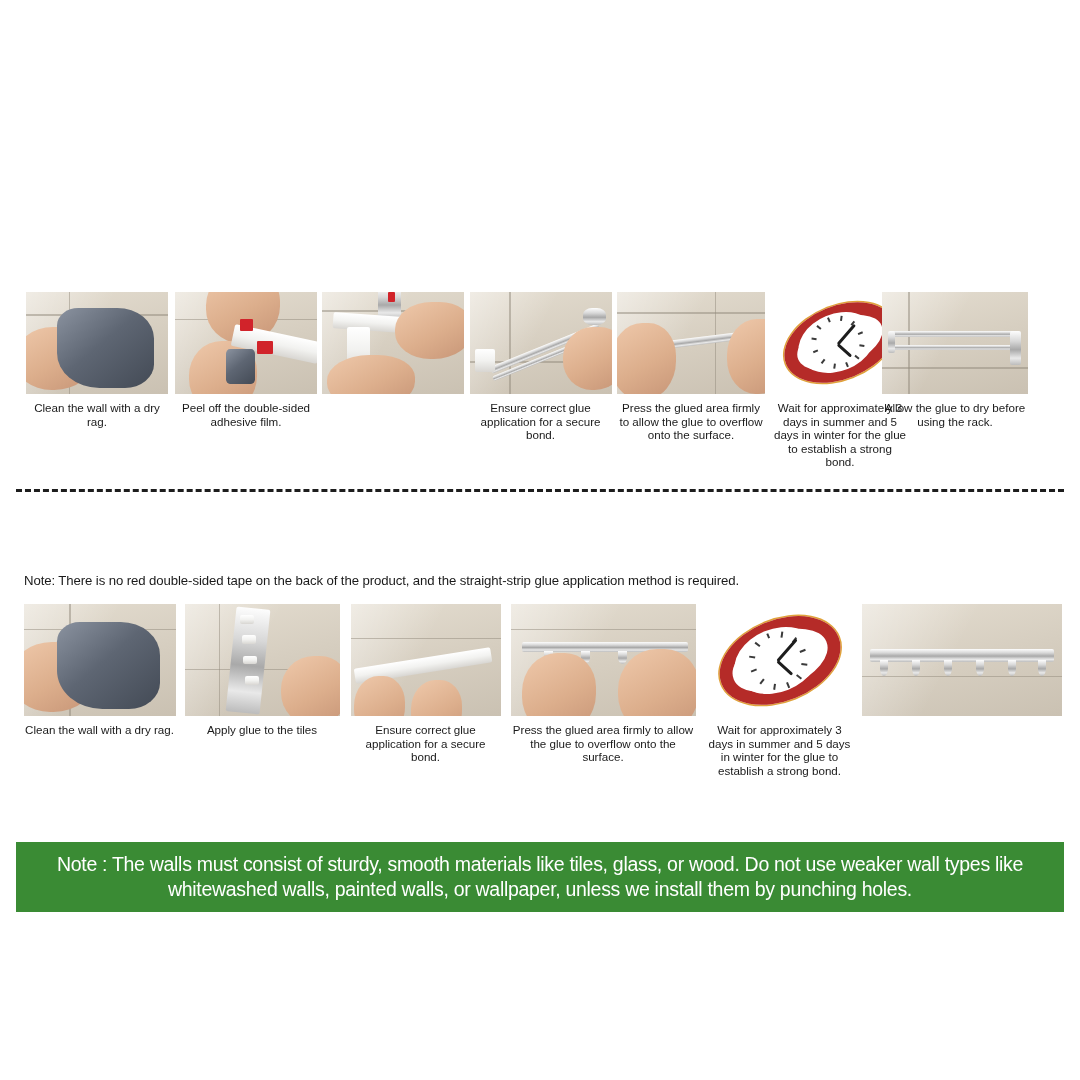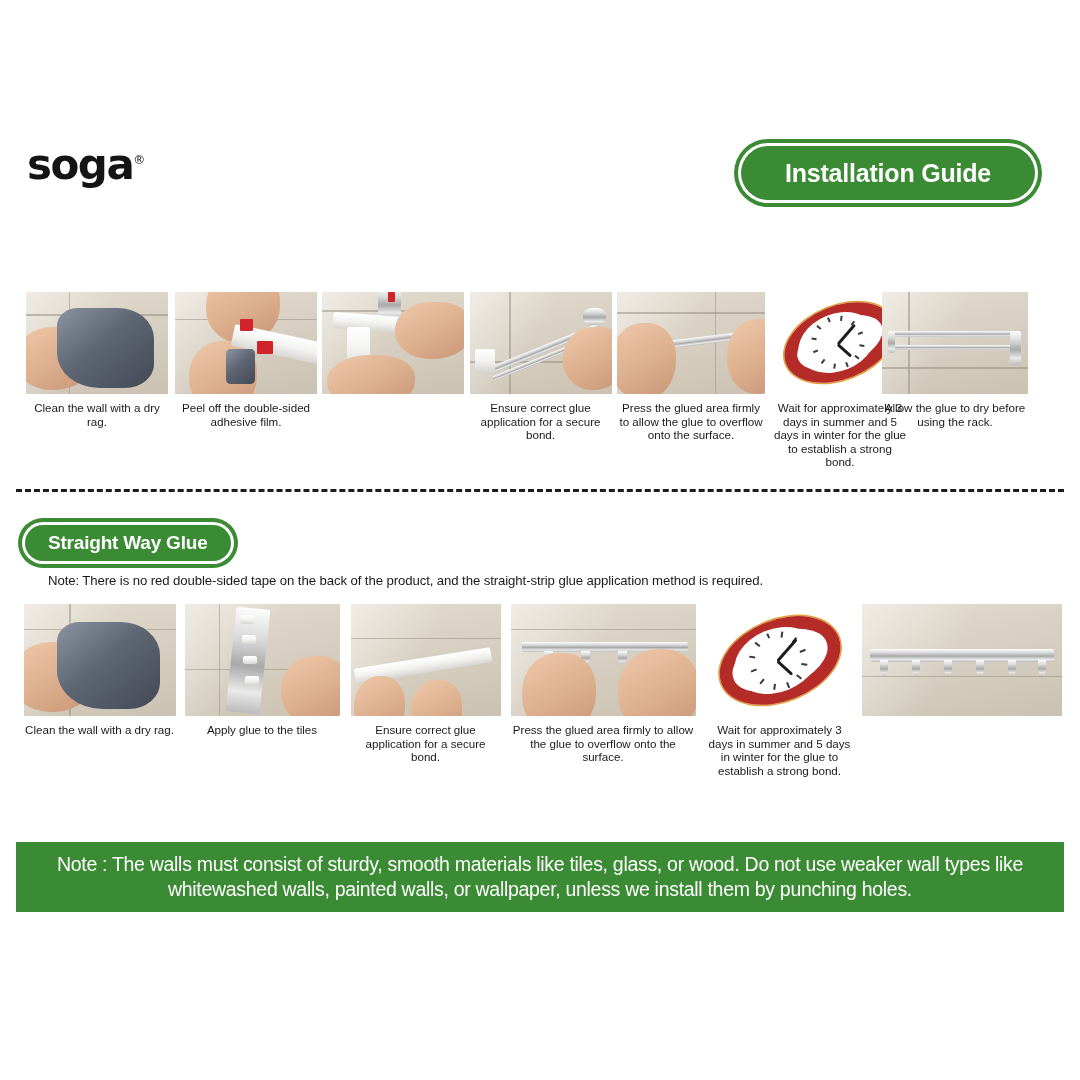--- a/index.html
+++ b/index.html
@@ -236,28 +236,20 @@
     font-size: 19.5px;
     line-height: 25px;
     letter-spacing: -0.3px;
   }
 </style>
 </head>
 <body>
 
 <div id="page">
 
-  <div class="header-row">
-    <div class="logo">
-      <span>soga</span><span class="reg">®</span>
-    </div>
-    <div class="guide-pill">
-      <span>Installation Guide</span>
-    </div>
-  </div>
 
 
   <div class="strip" id="strip-1" style="top: 292px; position: absolute; display: block;">
       <div class="step" style="position: absolute; left: 22px; top: 0px; width: 150px;">
         <div class="thumb" aria-label="hand-wiping-tile-wall-with-grey-cloth" style="width: 142px; height: 102px;">
           <div class="tilewall"></div>
           <div class="grout-h" style="top:22%"></div>
           <div class="grout-v" style="left:30%"></div>
           <div class="hand hand-a" style="left:-8%;top:34%;width:56%;height:62%"></div>
          <div class="cloth" style="left:22%;top:16%;width:68%;height:78%"></div>
@@ -347,24 +339,21 @@
          <div class="metalbar" style="left:6%;top:52%;width:88%;height:5%"></div>
          <div class="metalbar" style="left:4%;top:38%;width:5%;height:22%"></div>
          <div class="metalbar" style="left:88%;top:38%;width:7%;height:34%"></div>
         </div>
         <div class="caption" style="width: 150px;">Allow the glue to dry before using the rack.</div>
       </div>
     </div>
 
   <div class="divider" style="top:489px;"></div>
 
-  <div class="section-pill" style="top:522px;">
-    <span>Straight Way Glue</span>
-  </div>
-  <div class="section-note" style="top:573px;margin-left:24px;">Note: There is no red double-sided tape on the back of the product, and the straight-strip glue application method is required.</div>
+  <div class="section-note" style="top:573px;">Note: There is no red double-sided tape on the back of the product, and the straight-strip glue application method is required.</div>
 
   <div class="strip" id="strip-2" style="top: 604px; position: absolute; display: block;">
       <div class="step" style="position: absolute; left: 22px; top: 0px; width: 155px;">
         <div class="thumb" aria-label="hand-wiping-tile-wall-with-grey-cloth" style="width: 152px; height: 112px;">
           <div class="tilewall"></div>
           <div class="grout-h" style="top:22%"></div>
           <div class="grout-v" style="left:30%"></div>
           <div class="hand hand-a" style="left:-8%;top:34%;width:56%;height:62%"></div>
          <div class="cloth" style="left:22%;top:16%;width:68%;height:78%"></div>
         </div>

